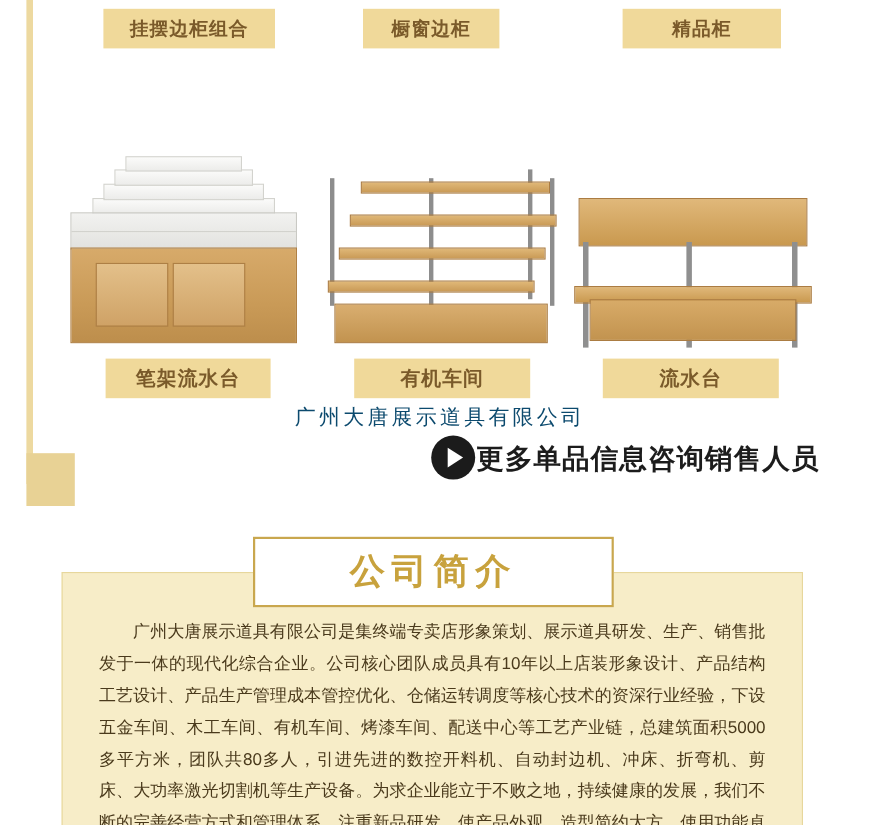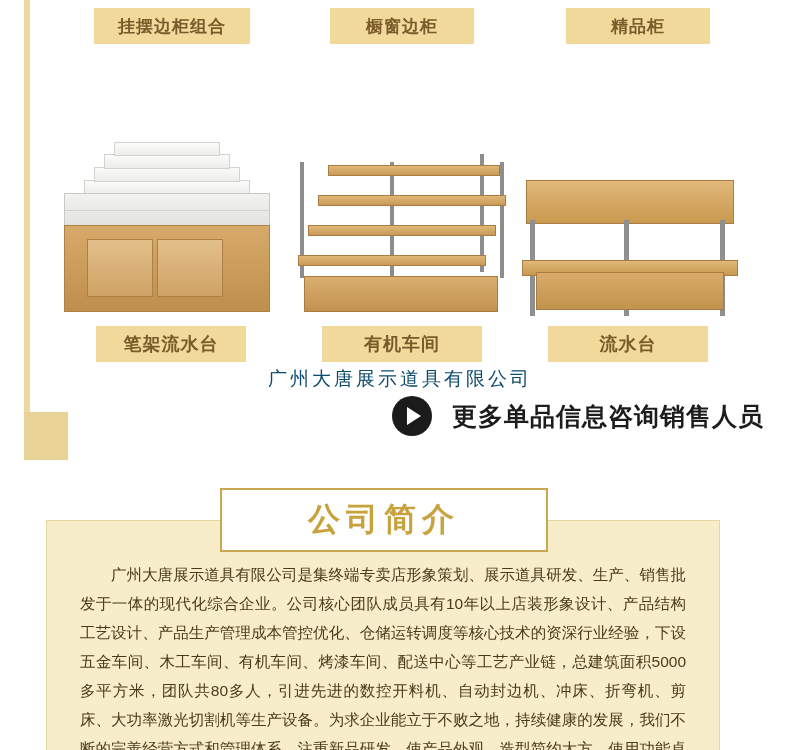--- a/index.html
+++ b/index.html
@@ -20,21 +20,21 @@
     position:absolute;
     height:36px;
     background:#f0d99a;
     color:#7a5a2a;
     font-size:17px;
     font-weight:bold;
     display:flex;align-items:center;justify-content:center;
     letter-spacing:1px;
   }
   .chip-1{left:94px;top:8px;width:156px;}
-  .chip-2{left:330px;top:8px;width:144px;}
+  .chip-2{left:330px;top:8px;width:124px;}
   .chip-3{left:566px;top:8px;width:144px;}
 
   
   .gallery{position:absolute;top:120px;left:0;width:800px;height:200px;}
   .cell{position:absolute;top:0;height:200px;width:236px;}
   .cell-1{left:50px;}
   .cell-2{left:286px;}
   .cell-3{left:520px;}
 
   
@@ -95,39 +95,39 @@
   .chip-6{left:548px;top:0;width:160px;}
   .labels2 .label-chip{position:absolute;height:36px;font-size:18px;}
 
   
   .watermark{
     position:absolute;left:0;top:366px;width:800px;text-align:center;
     color:#0c4a6e;font-size:19px;letter-spacing:3px;
   }
 
   
-  .cta{position:absolute;left:392px;top:396px;display:flex;align-items:center;gap:20px;}
+  .cta{position:absolute;left:392px;top:396px;display:flex;align-items:center;gap:1px;}
   .cta-play{
     width:40px;height:40px;border-radius:50%;
     background:#1b1b1b;display:flex;align-items:center;justify-content:center;
   }
   .cta-play .tri{
     width:0;height:0;border-left:14px solid #ffffff;
     border-top:9px solid transparent;border-bottom:9px solid transparent;
     margin-left:4px;
   }
   .cta-text{font-size:25px;font-weight:bold;color:#1c1c1c;letter-spacing:1px;}
 
   
   .bracket-v{position:absolute;left:24px;top:0;width:6px;height:440px;background:#edd9a0;}
   .bracket-box{position:absolute;left:24px;top:412px;width:44px;height:48px;background:#e8d295;}
 
   
   .profile{
-    position:absolute;left:46px;top:488px;width:672px;height:262px;
+    position:absolute;left:56px;top:488px;width:672px;height:262px;
   }
   .profile-frame{
     position:absolute;left:0;top:32px;width:672px;height:230px;
     background:#f7edc8;border:1px solid #e7d79c;
   }
   .profile-title-box{
     position:absolute;left:174px;top:0;width:324px;height:60px;
     background:#ffffff;border:2px solid #c9a74e;
     display:flex;align-items:center;justify-content:center;
   }

